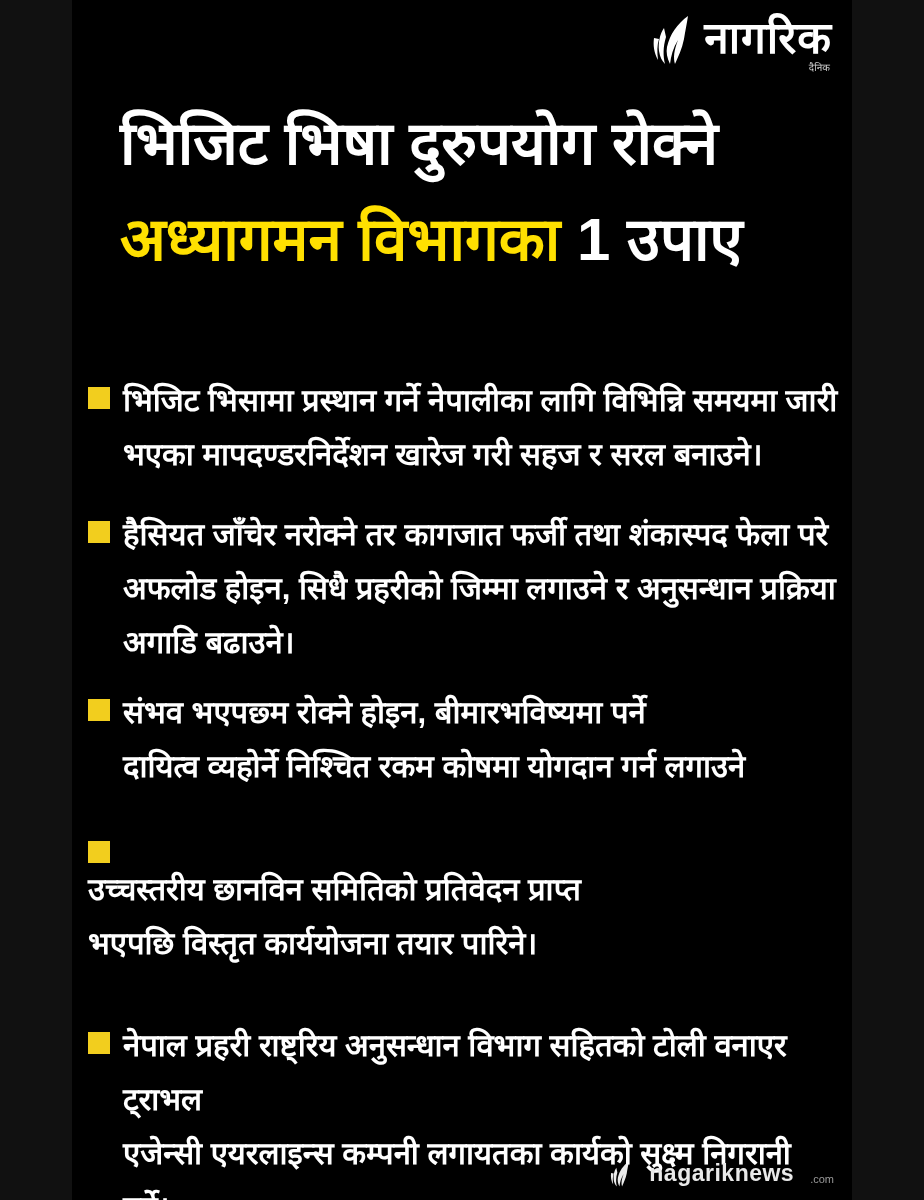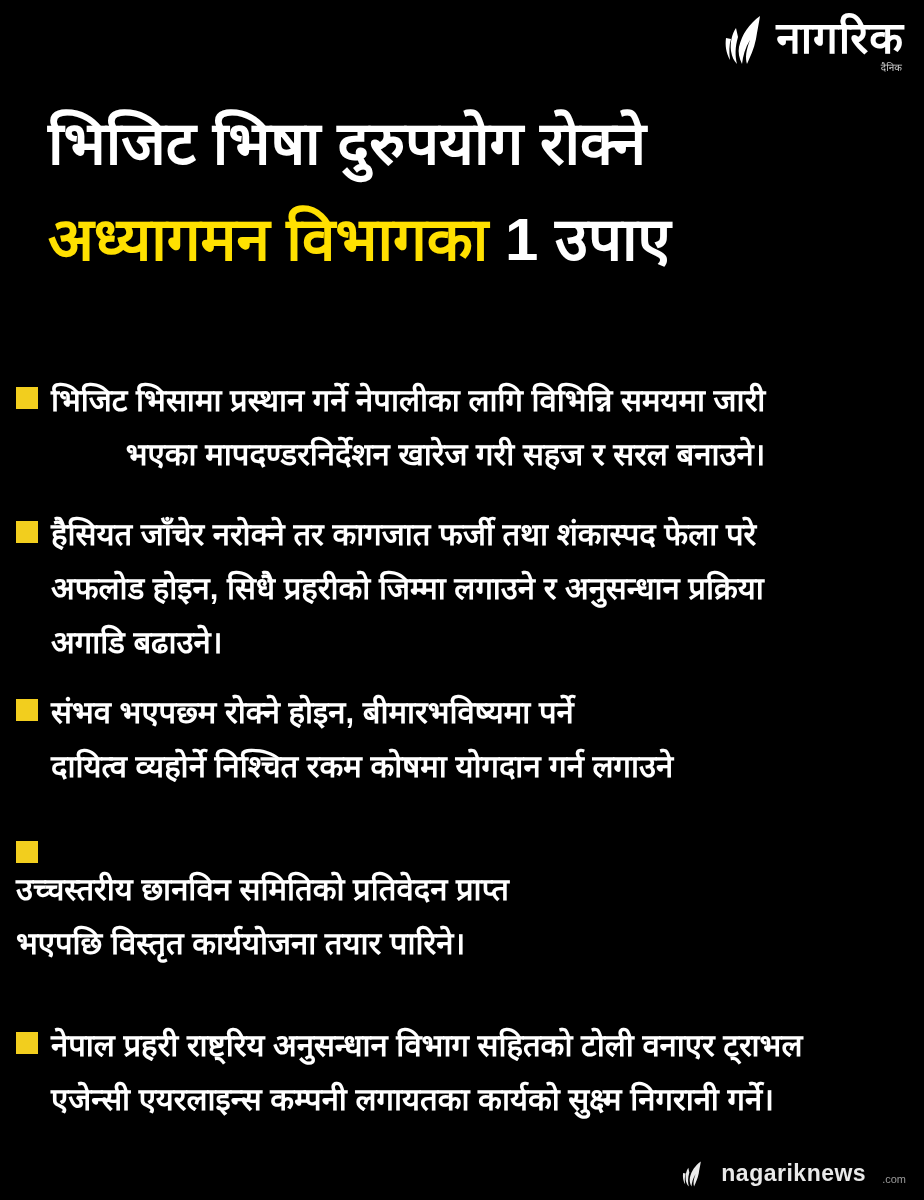--- a/index.html
+++ b/index.html
@@ -1,18 +1,18 @@
 <!DOCTYPE html>
 <html lang="ne"><head>
 <meta charset="utf-8">
 <style>
   html,body{margin:0;padding:0;background:#111;}
   .canvas{
     position:relative;
-    width:924px;height:1200px;
+    width:780px;height:1200px;
     margin:0 auto;
     background:#000;
     overflow:hidden;
     font-family:"Liberation Sans","DejaVu Sans",sans-serif;
     color:#fff;
   }
   
   .header{
     display:flex;justify-content:flex-end;
     padding:14px 20px 0 0;
@@ -35,21 +35,21 @@
   .bullets{margin:86px 14px 0 16px;}
   .bullet{display:flex;align-items:flex-start;}
   .bullet .sq{
     width:22px;height:22px;background:#f2ce1e;flex:0 0 auto;
     margin-top:13px;margin-right:13px;
   }
   .bullet .txt{
     font-size:31px;font-weight:700;line-height:54px;color:#fff;
     white-space:pre-line;
   }
-  .mb1{margin-bottom:26px;text-align:right;}
+  .mb1{margin-bottom:26px;}
   .mb2{margin-bottom:16px;}
   .mb3{margin-bottom:34px;}
   .mb4{margin-bottom:26px;}
   .mb5{margin-bottom:48px;flex-direction:column;}
   
   .footer{
     position:absolute;right:18px;bottom:12px;
     display:flex;gap:16px;
   }
   .footer .feather{width:24px;height:28px;opacity:.92;}

